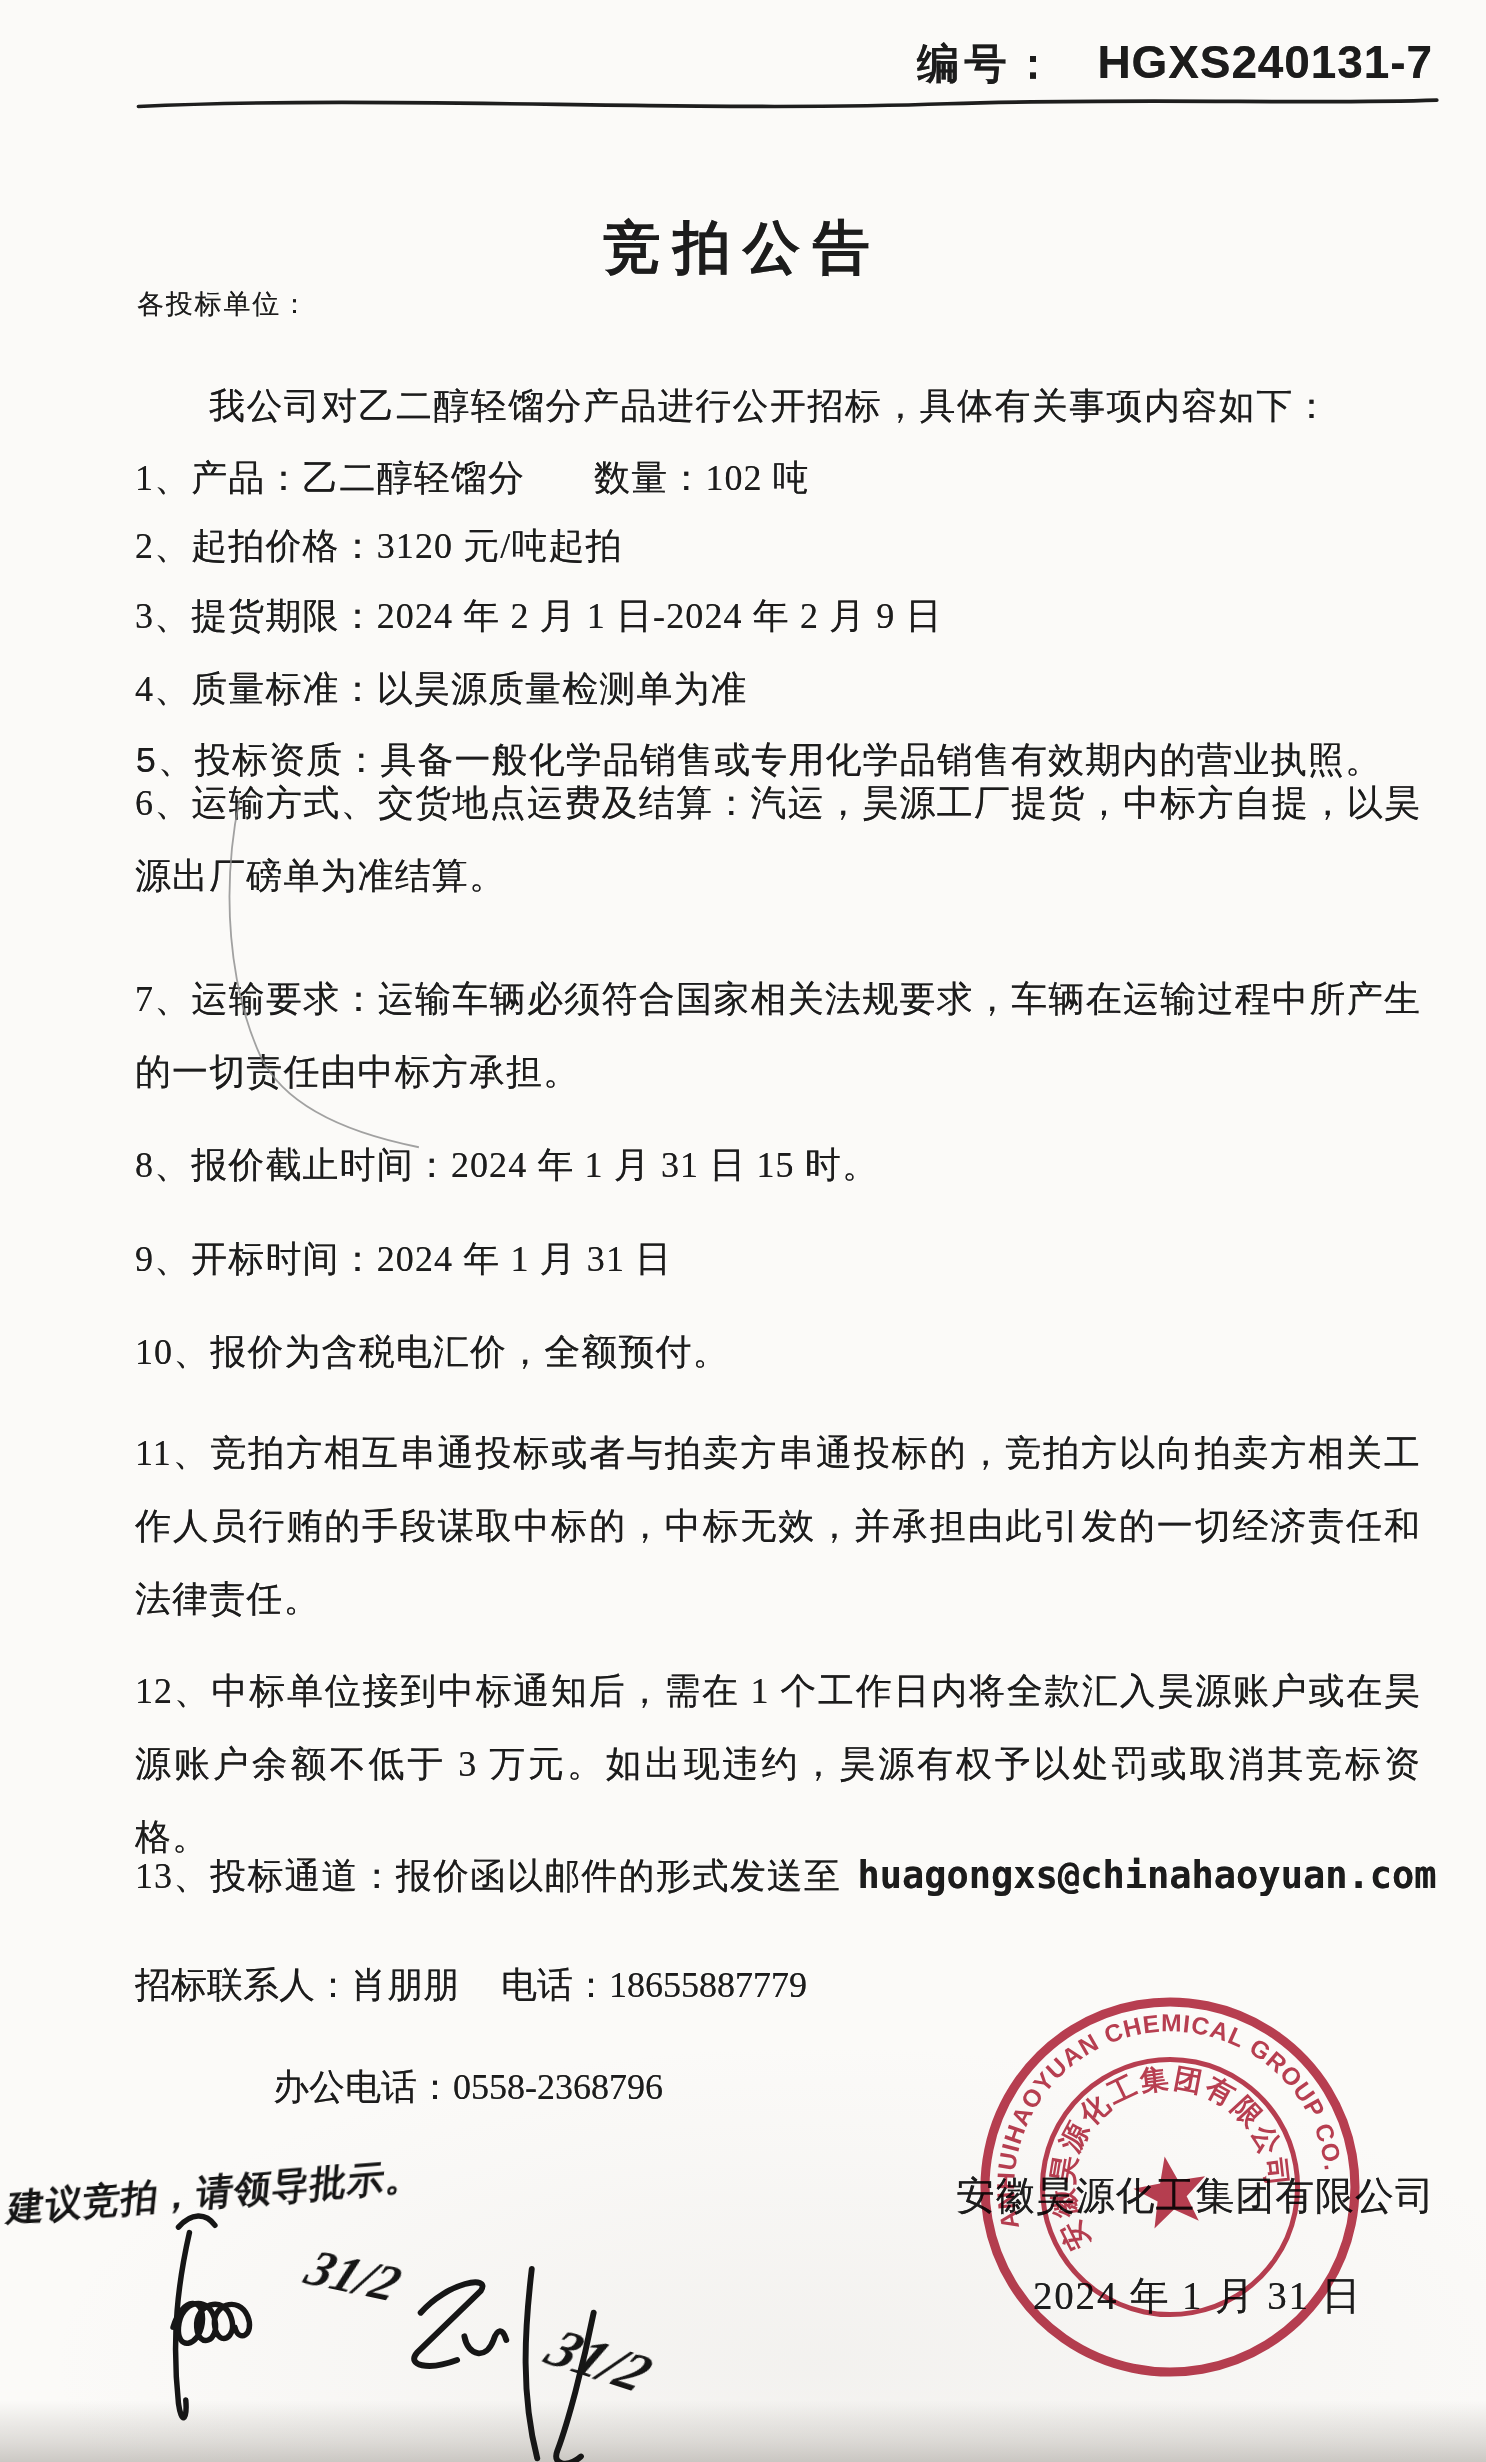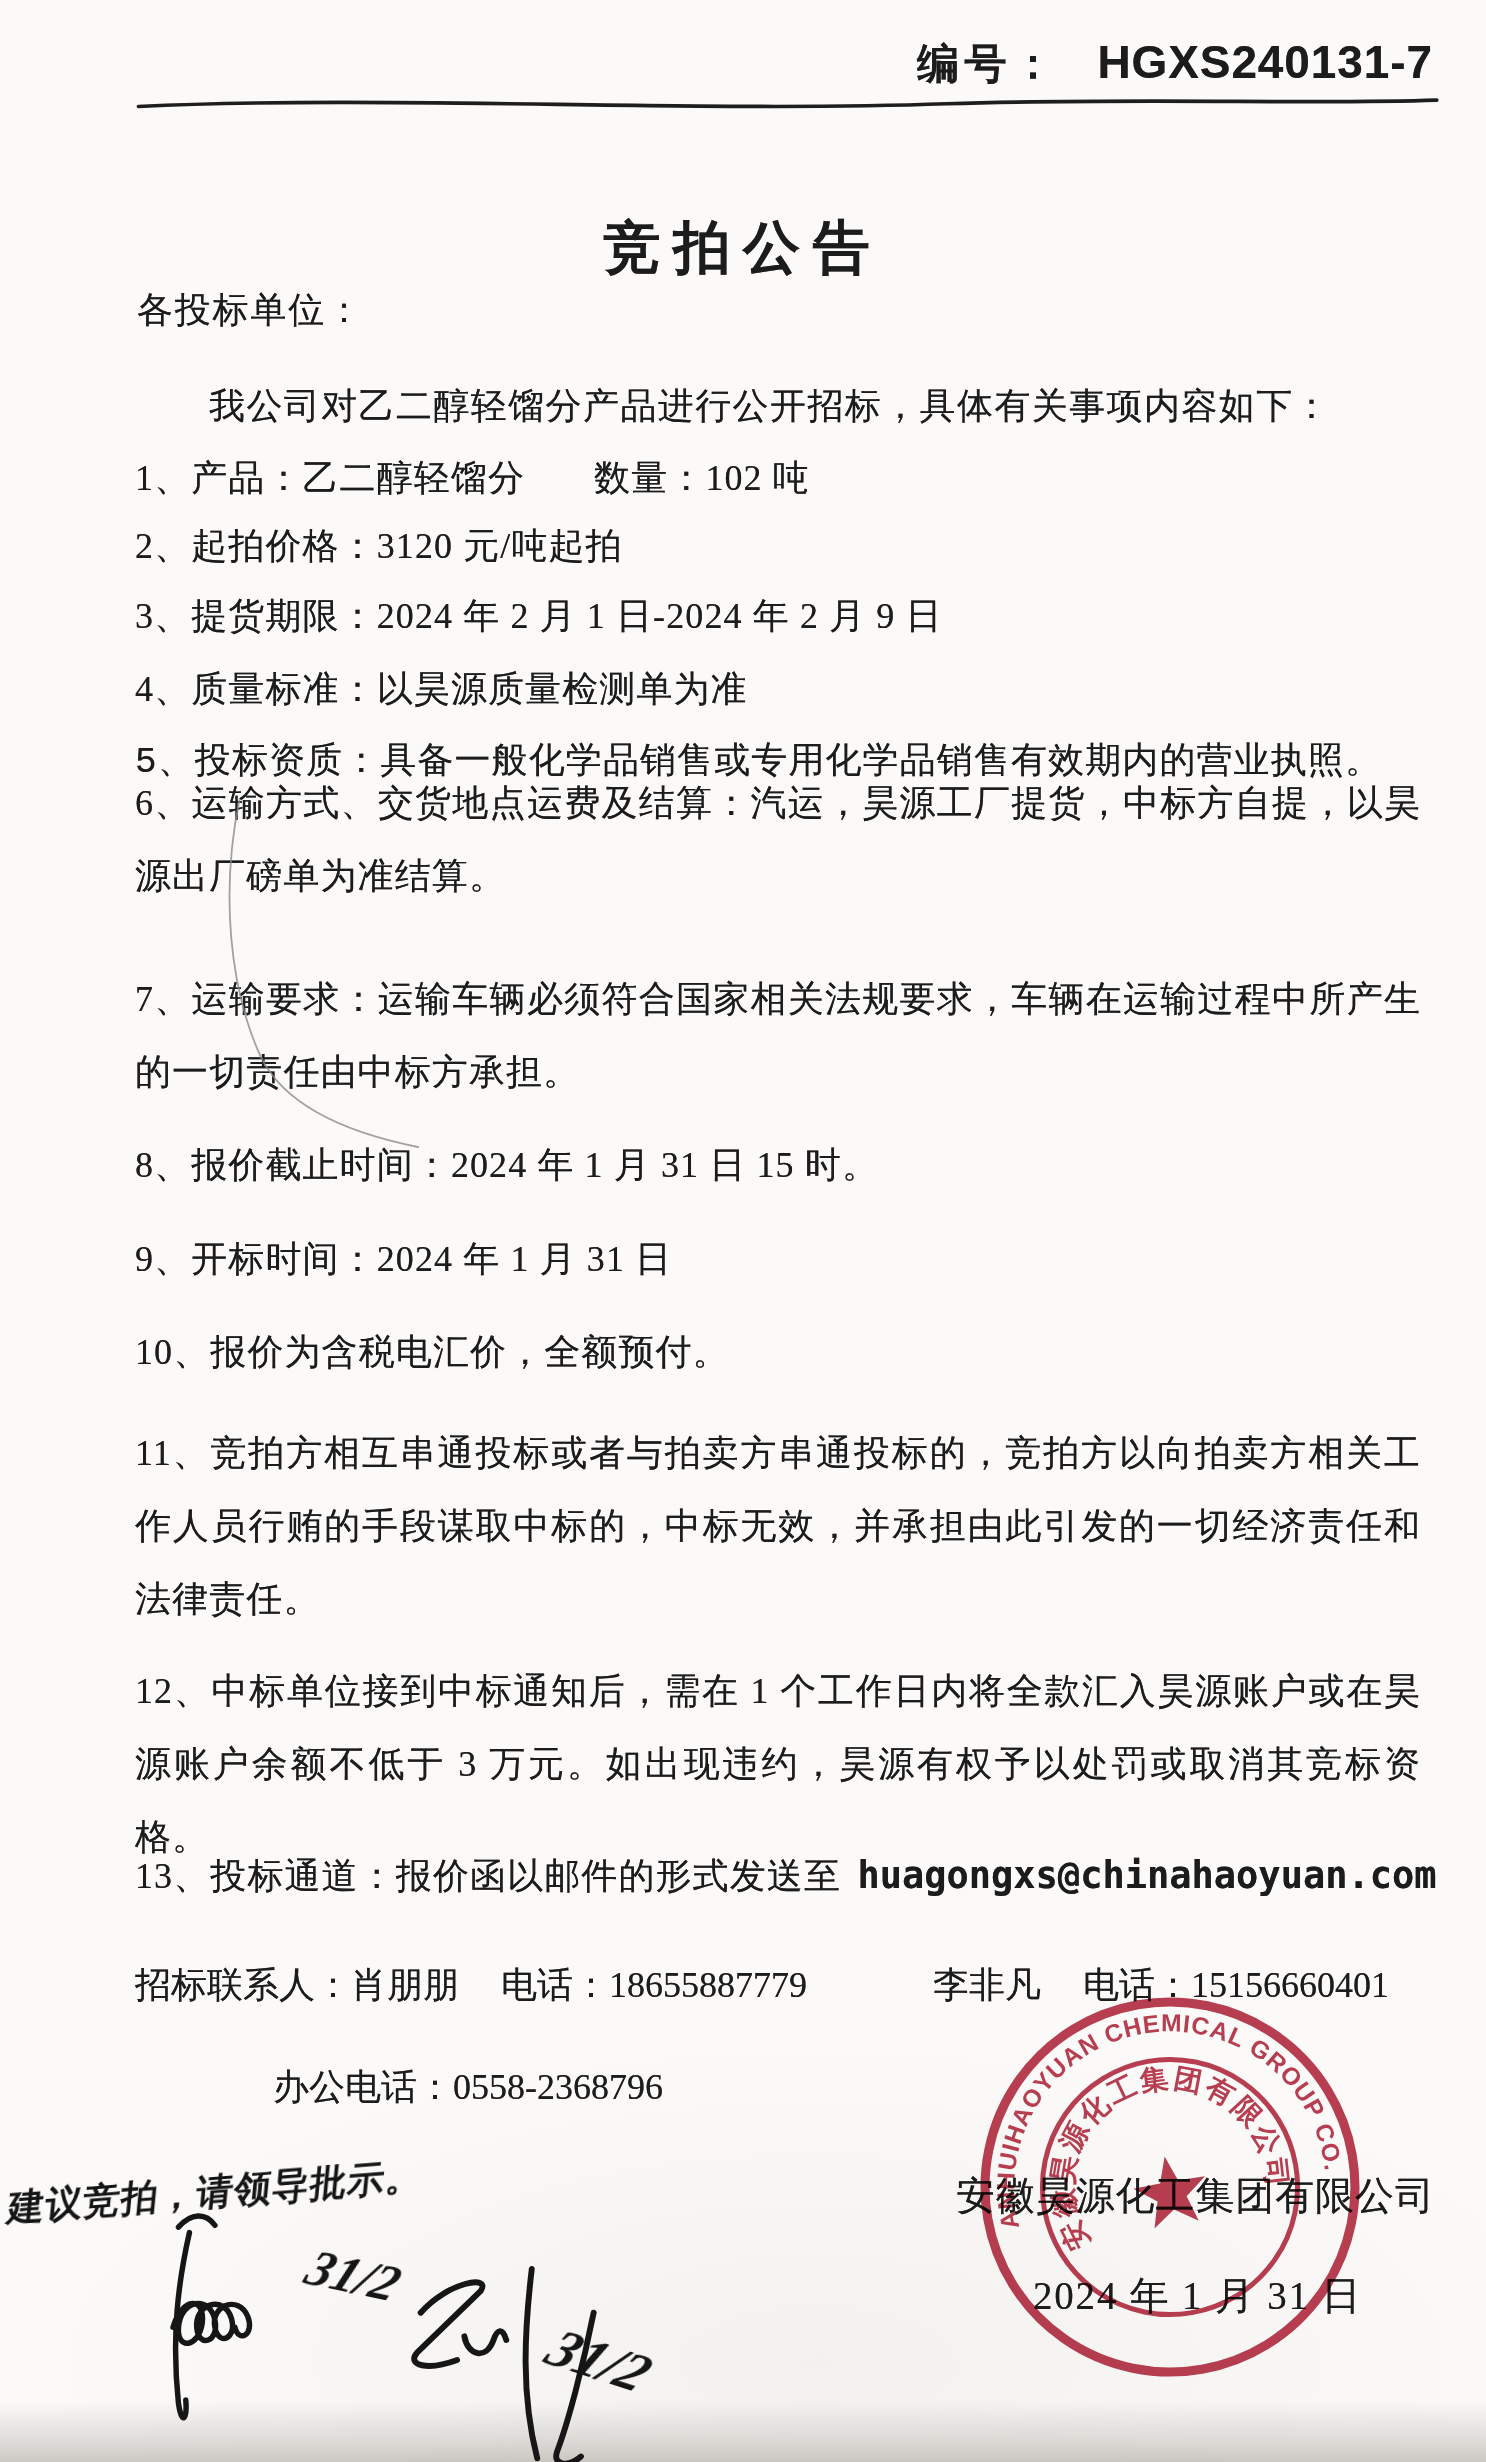--- a/index.html
+++ b/index.html
@@ -21,21 +21,21 @@
     display:flex; align-items:baseline; gap:38px;
     font-weight:bold;
     justify-content:space-between;
   }
   .ref-label{ font-size:42px; letter-spacing:5.5px;}
   .ref-number{ font-family:"Liberation Sans","DejaVu Sans",sans-serif; font-size:46px; letter-spacing:0.9px;}
   .doc-title{
     position:absolute; top:178px; left:0; width:100%;
     text-align:center; font-size:57px; font-weight:bold; letter-spacing:12.7px;margin-top:32px;
   }
-  .salutation{ position:absolute; left:137px; top:286px; font-size:36px; letter-spacing:1.8px;}
+  .salutation{ position:absolute; left:137px; top:286px; font-size:27px; letter-spacing:1.8px;}
   .intro{ position:absolute; left:209px; top:382px; font-size:36px; letter-spacing:1.4px;}
   .item{
     position:absolute; left:135px; width:1286px;
     font-size:36px; letter-spacing:1.1px; line-height:73px;
     text-align:justify; text-justify:inter-ideograph;
   }
   .nowrap{ white-space:nowrap; }
   .qty{ margin-left:69px; }
   .email{
     font-family:"DejaVu Sans Mono","Liberation Mono",monospace;
@@ -95,23 +95,20 @@
   <div class="item txt nowrap" style="top:1223px;">9、开标时间：2024 年 1 月 31 日</div>
   <div class="item txt nowrap" style="top:1316px;">10、报价为含税电汇价，全额预付。</div>
   <div class="item txt" style="top:1417px;">11、竞拍方相互串通投标或者与拍卖方串通投标的，竞拍方以向拍卖方相关工作人员行贿的手段谋取中标的，中标无效，并承担由此引发的一切经济责任和法律责任。</div>
   <div class="item txt" style="top:1655px;">12、中标单位接到中标通知后，需在 1 个工作日内将全款汇入昊源账户或在昊源账户余额不低于 3 万元。如出现违约，昊源有权予以处罚或取消其竞标资格。</div>
   <div class="item txt nowrap" style="top:1839px;">
     <span>13、投标通道：报价函以邮件的形式发送至</span><span class="email">huagongxs@chinahaoyuan.com</span>
   </div>
 
   <div class="contacts-row txt">
     <span>招标联系人：</span><span>肖朋朋</span><span class="gap-lg"></span><span>电话：</span><span>18655887779</span>
-    <span class="contact-secondary">
-      <span>李非凡</span><span class="gap-lg"></span><span>电话：</span><span>15156660401</span>
-    </span>
   </div>
   <div class="office-row txt">
     <span>办公电话：</span><span>0558-2368796</span>
   </div>
 
   <div class="company-name txt">安徽昊源化工集团有限公司</div>
   <div class="issue-date txt">2024 年 1 月 31 日</div>
 
   <div class="handwriting-note">建议竞拍，请领导批示。</div>
   <div class="hw-date hw-date-a">31/2</div>

